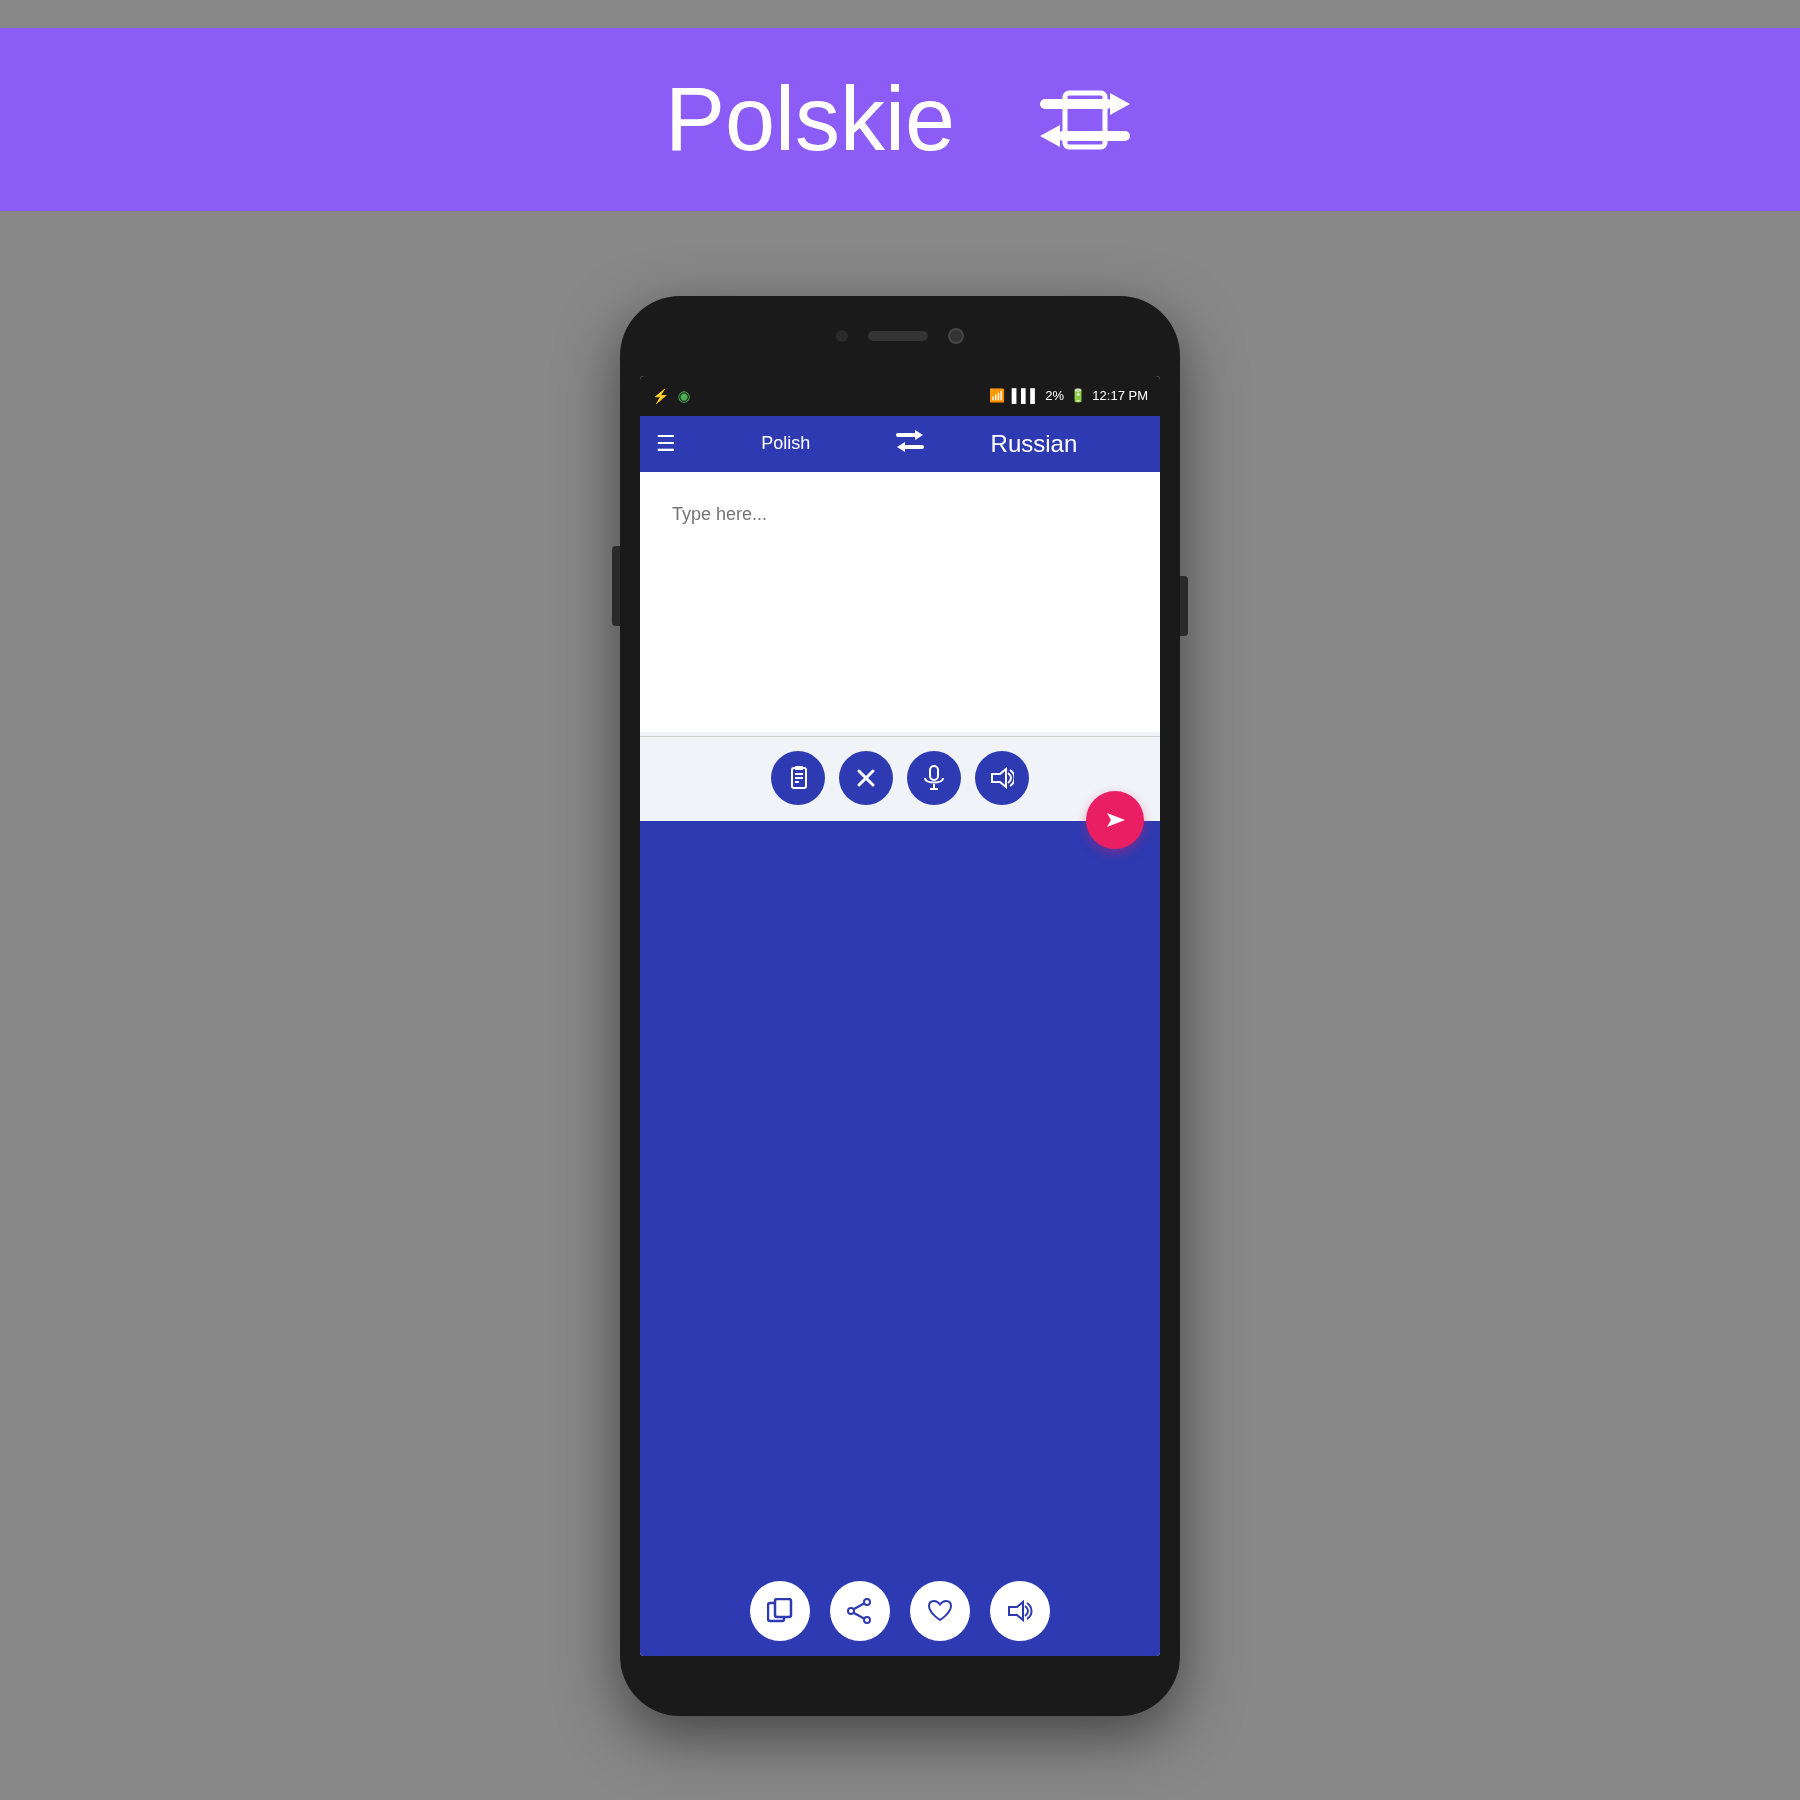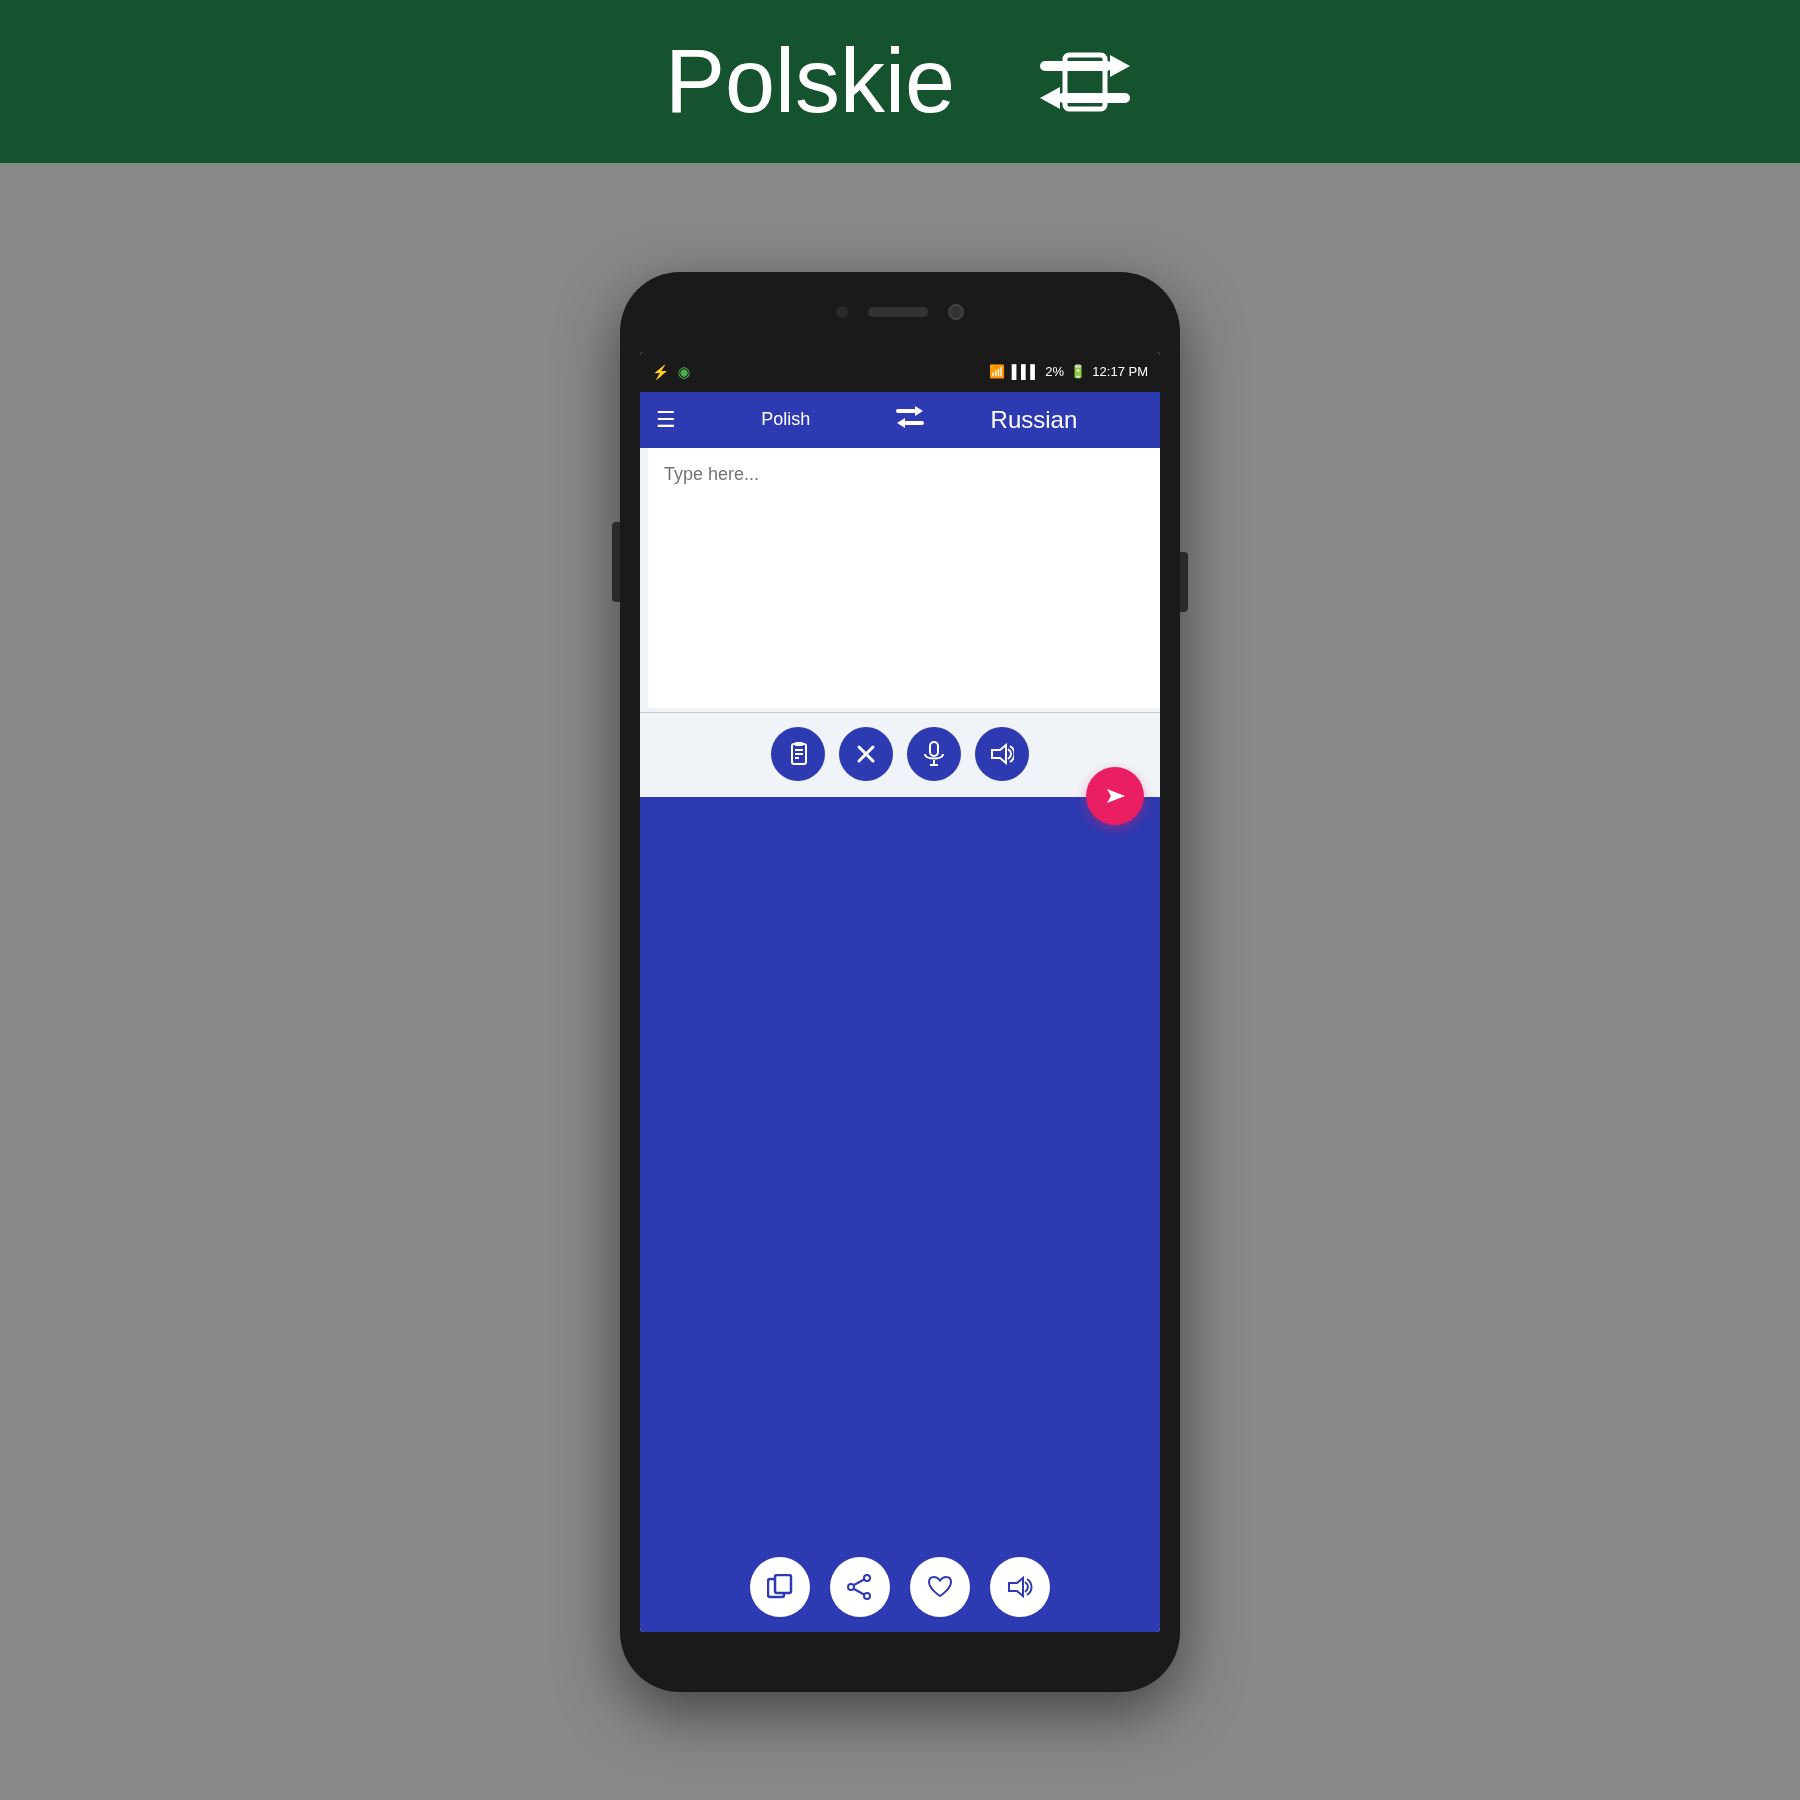--- a/index.html
+++ b/index.html
@@ -11,27 +11,28 @@
       display: flex;
       flex-direction: column;
       align-items: center;
       font-family: 'Arial', sans-serif;
       overflow: hidden;
     }
 
     
     .top-banner {
       width: 100%;
-      background-color: #14532d;
+      background-color: #8b5cf6;
       display: flex;
       align-items: center;
       justify-content: center;
       gap: 80px;
-      padding: 30px 0;
-      flex-shrink: 0;
+      padding: 40px 0;
+      flex-shrink: 0;
+      margin-top: 28px;
     }
     .banner-lang {
       color: white;
       font-size: 90px;
       font-weight: 300;
     }
     .banner-swap-icon {
       color: white;
       font-size: 90px;
       display: flex;
@@ -175,28 +176,27 @@
     
     .input-area {
       background: #f0f4f8;
       flex-shrink: 0;
       position: relative;
     }
     .text-input-box {
       width: 100%;
       background: white;
       min-height: 260px;
-      padding: 16px;
+      padding: 32px;
       border: none;
       outline: none;
       font-size: 18px;
       color: #aaa;
       resize: none;
       font-family: Arial, sans-serif;
-      margin-left: 8px;
     }
 
     
     .input-actions {
       display: flex;
       align-items: center;
       justify-content: center;
       gap: 14px;
       padding: 14px 0 16px 0;
       background: #f0f4f8;

